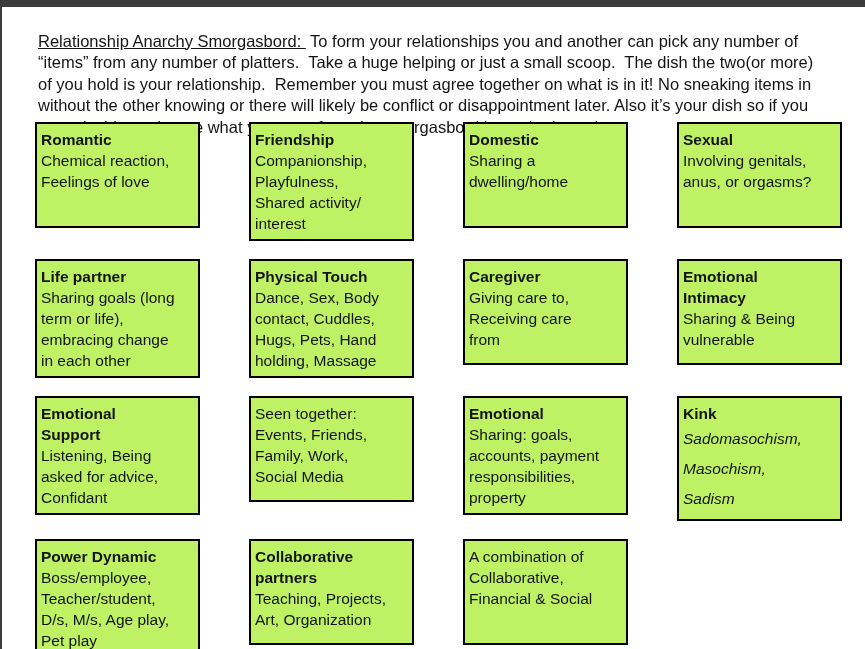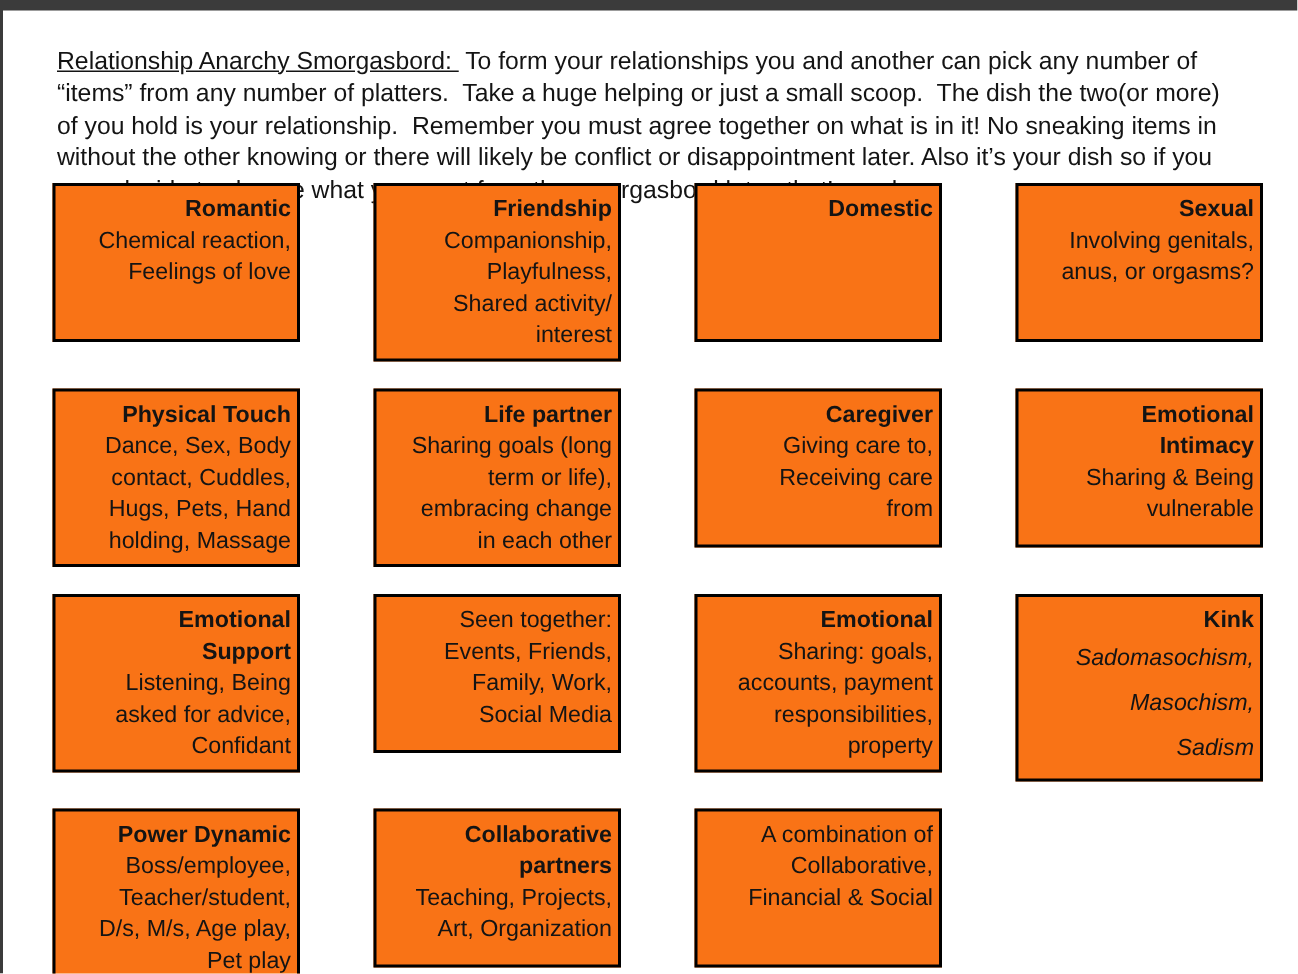--- a/index.html
+++ b/index.html
@@ -53,23 +53,23 @@
     display: grid;
     grid-template-columns: repeat(4, 165px);
     column-gap: 49px;
     row-gap: 18px;
     align-items: start;
   }
   .card {
     box-sizing: border-box;
     min-height: 106px;
     border: 2px solid #000000;
-    background: #f97316;
+    background: #bef264;
     padding: 5px 4px;
-    text-align: right;
+    text-align: left;
     font-size: 15.5px;
     line-height: 21px;
   }
   .card-title {
     font-weight: bold;
     white-space: pre-line;
   }
   .card-desc {
     white-space: pre-line;
   }
@@ -98,45 +98,47 @@
     <div class="card">
       <div class="card-title">Friendship</div>
       <div class="card-desc">Companionship,
 Playfulness,
 Shared activity/
 interest</div>
     </div>
 
     <div class="card">
       <div class="card-title">Domestic</div>
+      <div class="card-desc">Sharing a
+dwelling/home</div>
     </div>
 
     <div class="card">
       <div class="card-title">Sexual</div>
       <div class="card-desc">Involving genitals,
 anus, or orgasms?</div>
+    </div>
+
+    <div class="card">
+      <div class="card-title">Life partner</div>
+      <div class="card-desc">Sharing goals (long
+term or life),
+embracing change
+in each other</div>
     </div>
 
     <div class="card">
       <div class="card-title">Physical Touch</div>
       <div class="card-desc">Dance, Sex, Body
 contact, Cuddles,
 Hugs, Pets, Hand
 holding, Massage</div>
     </div>
 
     <div class="card">
-      <div class="card-title">Life partner</div>
-      <div class="card-desc">Sharing goals (long
-term or life),
-embracing change
-in each other</div>
-    </div>
-
-    <div class="card">
       <div class="card-title">Caregiver</div>
       <div class="card-desc">Giving care to,
 Receiving care
 from</div>
     </div>
 
 
     <div class="card">
       <div class="card-title">Emotional
 Intimacy</div>

